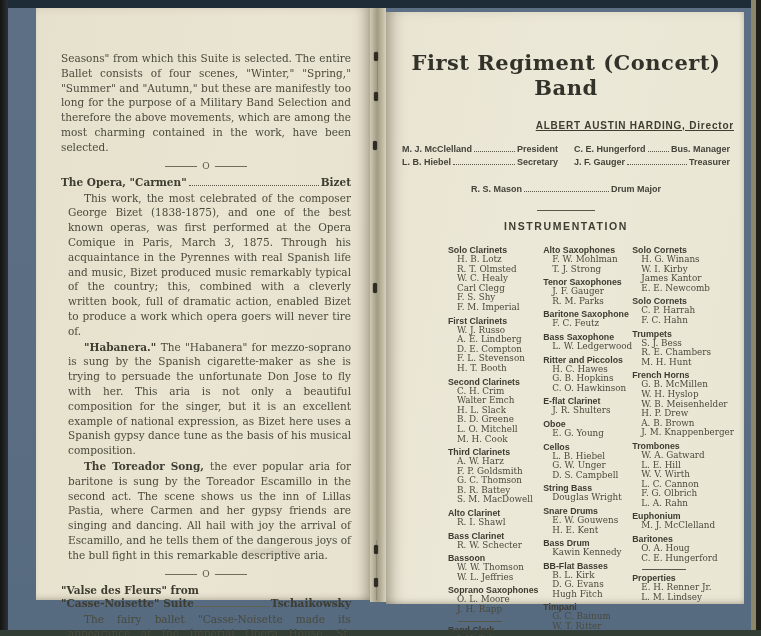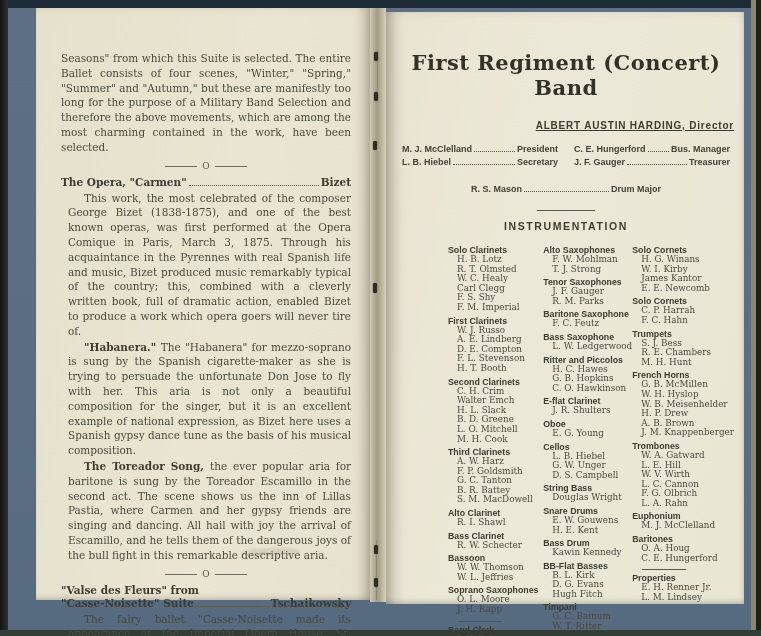--- a/index.html
+++ b/index.html
@@ -194,21 +194,21 @@
             <div class="nm">Walter Emch</div>
             <div class="nm">H. L. Slack</div>
             <div class="nm">B. D. Greene</div>
             <div class="nm">L. O. Mitchell</div>
             <div class="nm">M. H. Cook</div>
           </div>
           <div class="sec">
             <div class="sec-title">Third Clarinets</div>
             <div class="nm">A. W. Harz</div>
             <div class="nm">F. P. Goldsmith</div>
-            <div class="nm">G. C. Tanton</div>
+            <div class="nm">G. C. Thomson</div>
             <div class="nm">B. R. Battey</div>
             <div class="nm">S. M. MacDowell</div>
           </div>
           <div class="sec">
             <div class="sec-title">Alto Clarinet</div>
             <div class="nm">R. I. Shawl</div>
           </div>
           <div class="sec">
             <div class="sec-title">Bass Clarinet</div>
             <div class="nm">R. W. Schecter</div>

